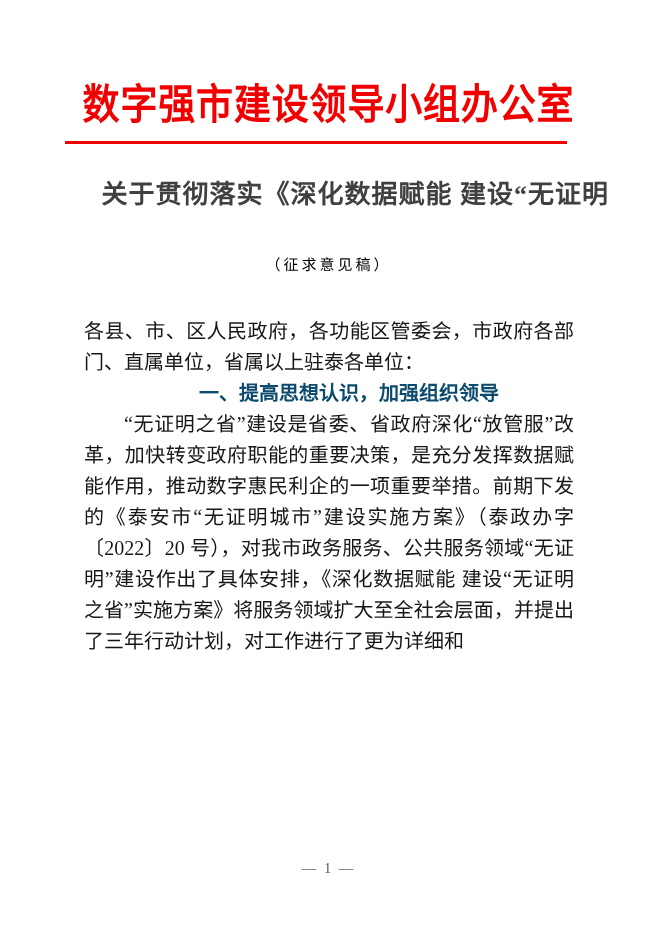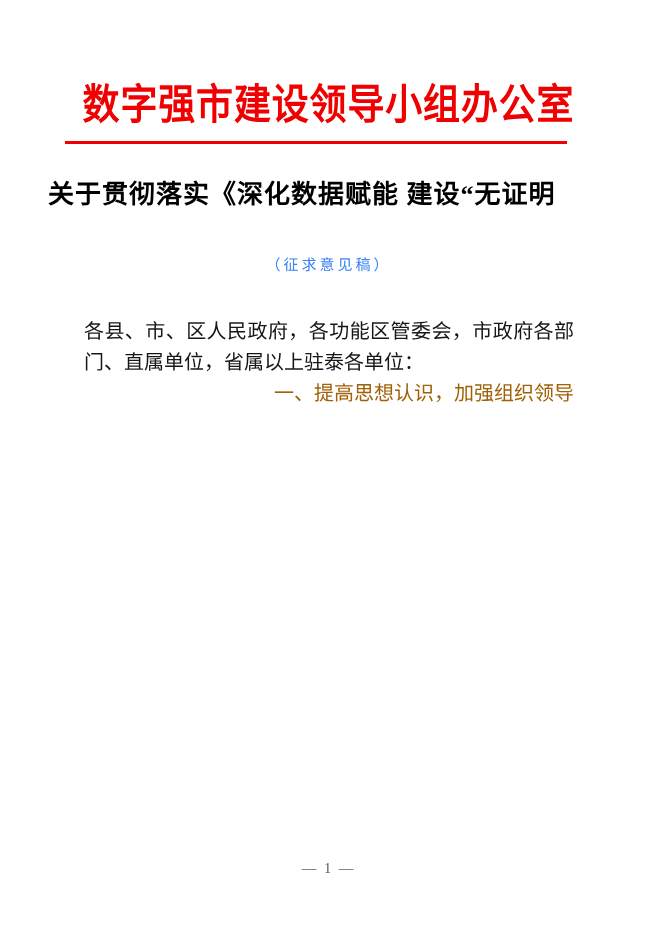--- a/index.html
+++ b/index.html
@@ -45,36 +45,36 @@
     width: 502px;
     height: 3px;
     background: #f00000;
   }
   
   .doc-title {
     position: absolute;
     top: 179px;
     left: 48px;
     width: 561px;
-    text-align: left;
+    text-align: right;
     font-size: 26px;
     font-weight: bold;
     line-height: 31px;
     letter-spacing: 1px;
-    color: #000000;
+    color: #404040;
   }
   .doc-subtitle {
     position: absolute;
     top: 253px;
     left: 0;
     width: 657px;
     text-align: center;
     font-size: 15px;
     letter-spacing: 3px;
-    color: #3b82f6;
+    color: #000000;
   }
   
   .doc-body {
     position: absolute;
     top: 316px;
     left: 84px;
     width: 490px;
     font-size: 20px;
     line-height: 31px;
     text-align: justify;
@@ -84,23 +84,23 @@
   .doc-body p {
     margin: 0;
     padding: 0;
     text-indent: 2em;
   }
   .doc-body p.no-indent {
     text-indent: 0;
   }
   .doc-body p.section-heading {
     font-family: "Liberation Sans", "DejaVu Sans", sans-serif;
-    font-weight: normal;
-    text-align: right;
-    color: #a16207;
+    font-weight: bold;
+    text-align: center;
+    color: #0c4a6e;
   }
   
   .page-footer {
     position: absolute;
     top: 860px;
     left: 0;
     width: 657px;
     text-align: center;
     font-size: 14.5px;
     letter-spacing: 2px;
@@ -120,17 +120,18 @@
 
   <div class="doc-title">
     <span>关于贯彻落实《深化数据赋能 建设“无证明</span><br>
   </div>
 
   <div class="doc-subtitle">（征求意见稿）</div>
 
   <div class="doc-body">
     <p class="no-indent">各县、市、区人民政府，各功能区管委会，市政府各部门、直属单位，省属以上驻泰各单位：</p>
     <p class="section-heading">一、提高思想认识，加强组织领导</p>
+    <p>“无证明之省”建设是省委、省政府深化“放管服”改革，加快转变政府职能的重要决策，是充分发挥数据赋能作用，推动数字惠民利企的一项重要举措。前期下发的《泰安市“无证明城市”建设实施方案》（泰政办字〔2022〕20 号），对我市政务服务、公共服务领域“无证明”建设作出了具体安排，《深化数据赋能 建设“无证明之省”实施方案》将服务领域扩大至全社会层面，并提出了三年行动计划，对工作进行了更为详细和</p>
   </div>
 
   <div class="page-footer">— 1 —</div>
 
 </div>
 
 </body></html>

